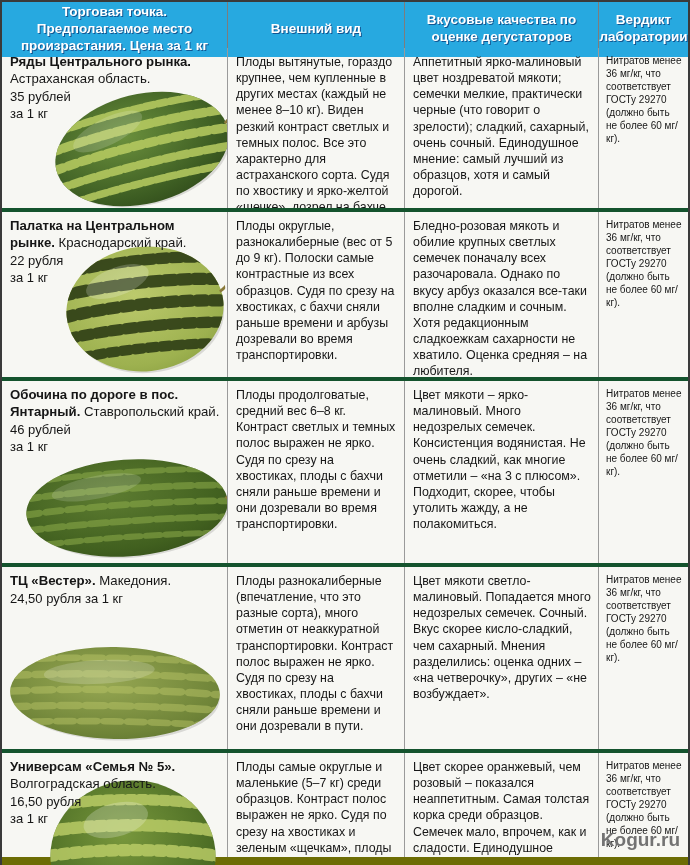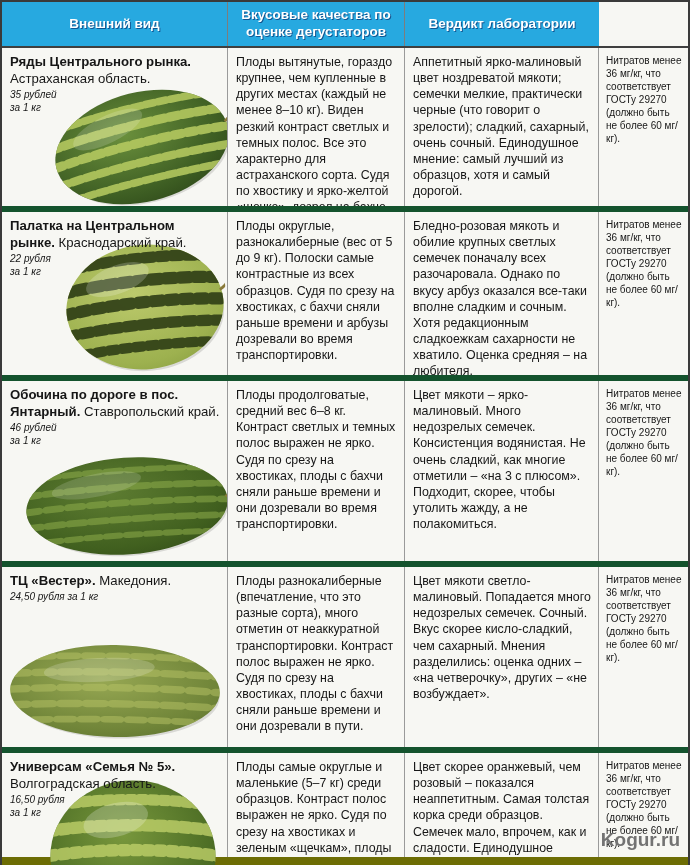--- a/index.html
+++ b/index.html
@@ -9,21 +9,21 @@
     box-sizing:border-box;
     background:#f7f7f3;
     border:2px solid #3a3a3a;
     border-bottom:none;
     font-family:"Liberation Sans", sans-serif;
     overflow:hidden;
   }
   .row{
     display:grid;
     grid-template-columns:226px 177px 194px 89px;
-    border-bottom:6px solid #14532d;
+    border-bottom:4px solid #14532d;
     box-sizing:border-box;
   }
   .row.header{height:46px;border-bottom:2px solid #3f3f3f;}
   .row.r1{height:164px;}
   .row.r2{height:169px;}
   .row.r3{height:186px;}
   .row.r4{height:186px;}
   .row.r5{height:160px;border-bottom:none;}
   .hcell{
     background:#27a9e0;
@@ -48,21 +48,21 @@
     line-height:1.3;
     color:#161616;
     overflow:hidden;
     hyphens:auto;
     overflow-wrap:break-word;
   }
   .cell:last-child{border-right:none;}
   .cell p{margin:0;}
   .c1 .vendor{font-size:13.2px;line-height:1.28;position:relative;z-index:2;}
   .c1 .vendor b{font-weight:bold;}
-  .c1 .price{font-size:10px;line-height:1.35;position:relative;z-index:2;font-style:italic;}
+  .c1 .price{font-size:13px;line-height:1.35;position:relative;z-index:2;}
   .verdict-cell{font-size:10px;padding:6px 5px 5px 7px;}
   .melon{position:absolute;z-index:1;}
   .melon svg{display:block;width:100%;height:100%;}
   .m1{right:-6px;bottom:0;width:182px;height:118px;transform:rotate(-14deg);}
   .m2{right:0px;bottom:2px;width:164px;height:132px;transform:rotate(-6deg);}
   .m3{right:-4px;bottom:2px;width:208px;height:106px;transform:rotate(-4deg);}
   .m4{left:6px;bottom:4px;width:214px;height:104px;transform:rotate(1deg);}
   .m5{right:8px;bottom:-22px;width:172px;height:158px;}
   .bottom-bar{
     position:absolute;left:0;right:0;bottom:0;
@@ -76,20 +76,21 @@
     color:#737373;
     z-index:5;
   }
 </style>
 </head>
 <body>
 
 <div class="page">
 
   <div class="row header">
+    <div class="hcell">Торговая точка. Предполагаемое место произрастания. Цена за 1 кг</div>
     <div class="hcell">Внешний вид</div>
     <div class="hcell">Вкусовые качества по оценке дегустаторов</div>
     <div class="hcell">Вердикт лаборатории</div>
   </div>
 
   <div class="row r1">
     <div class="cell c1">
       <p class="vendor"><b>Ряды Центрального рынка.</b> <span>Астраханская область.</span></p>
       <div class="price">35 рублей</div>
       <div class="price">за 1 кг</div>

